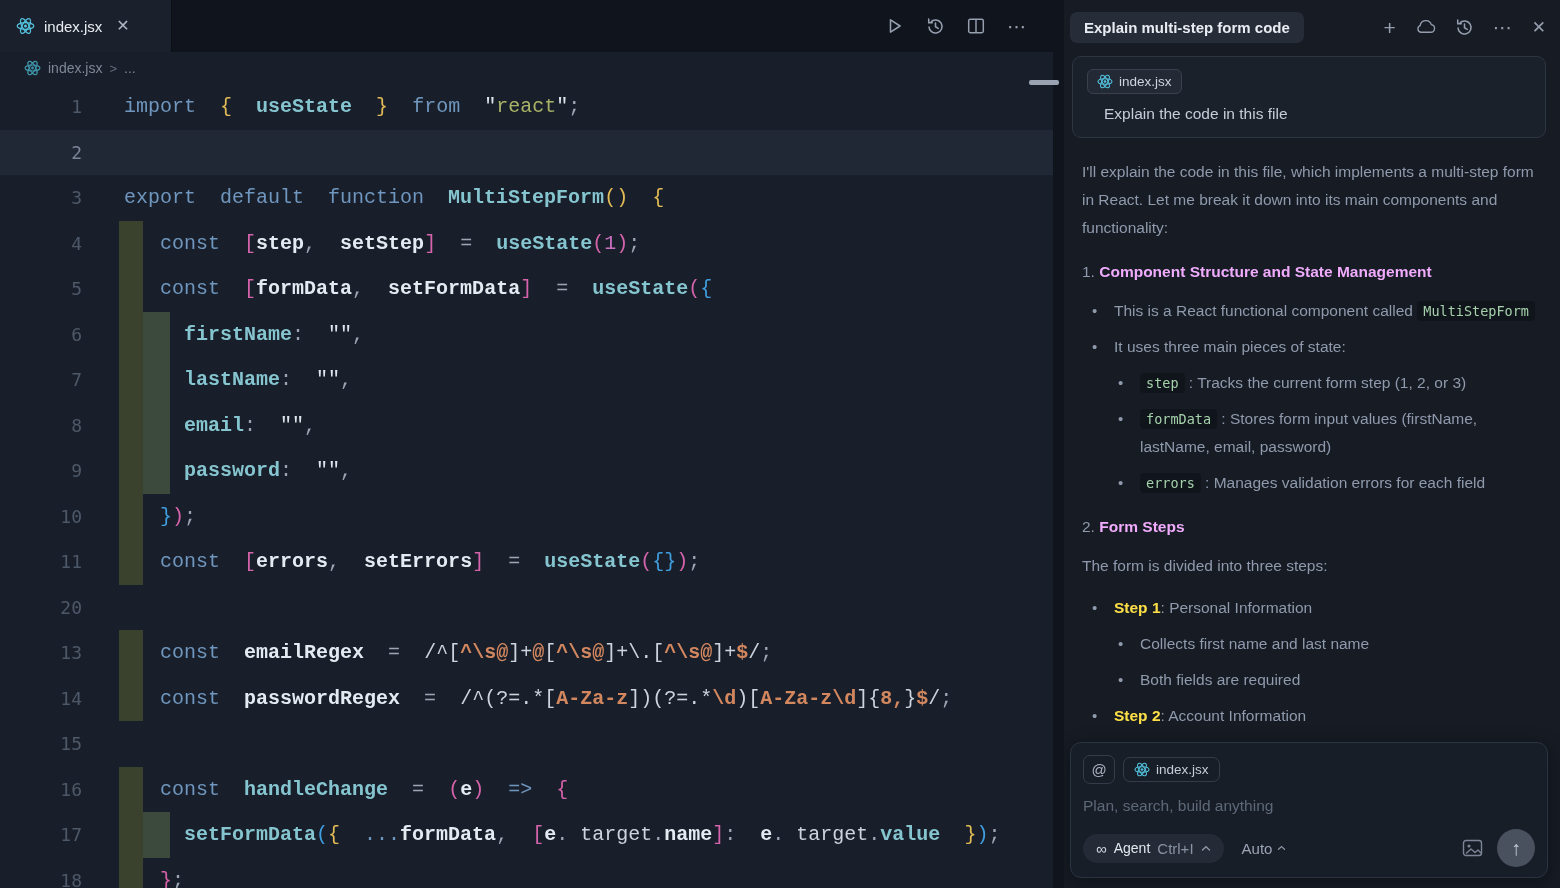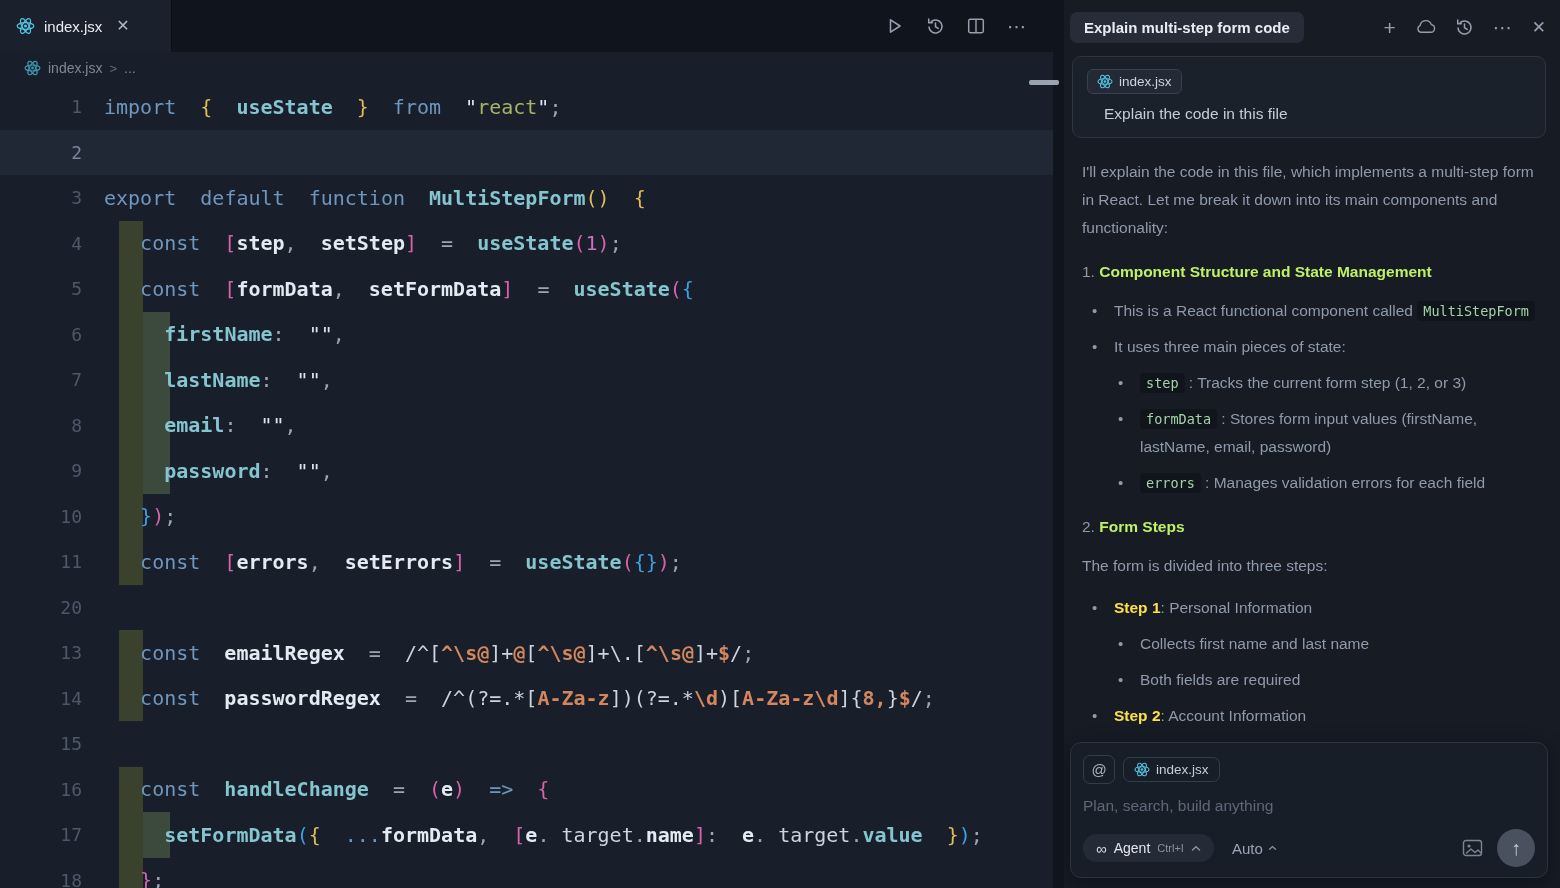--- a/index.html
+++ b/index.html
@@ -21,21 +21,21 @@
   .crumb-sep { color:#626c7b; font-size:13px; }
   .code-area { position:absolute; top:84px; left:0; right:0; bottom:0; overflow:hidden;
                font-family:"DejaVu Sans Mono", monospace; font-size:20px; }
   .code-line { position:relative; height:45.5px; display:flex; align-items:center; }
   .code-line.current { background:#202735; }
   .ln { position:absolute; left:0; width:82px; text-align:right; color:#4d5869; font-size:18px;
         font-family:"DejaVu Sans Mono", monospace; }
   .code-line.current .ln { color:#7b8699; }
   .git-olive { position:absolute; left:119px; top:0; bottom:0; width:24px; background:#3a412d; }
   .git-sage  { position:absolute; left:143px; top:0; bottom:0; width:27px; background:#3c4a3e; }
-  .code-text { position:absolute; left:104px; white-space:pre; }
+  .code-text { position:absolute; left:124px; white-space:pre;font-family:Liberation Mono, monospace; }
   .tk-kw  { color:#6f96be; }
   .tk-fn  { color:#85c5cf; font-weight:700; }
   .tk-prop{ color:#85c5cf; font-weight:700; }
   .tk-var { color:#e4eaf2; font-weight:700; }
   .tk-pln { color:#ccd4de;margin-left:12px; }
   .tk-pun { color:#9ba5b4; }
   .tk-str { color:#a9b267; }
   .tk-strq{ color:#dfe5ec; }
   .tk-num { color:#cb70c0; }
   .tk-b1  { color:#e2bc55; }
@@ -64,21 +64,21 @@
   .chat-scroll { flex:1; overflow:hidden; padding:2px 14px 0 8px; position:relative; }
   .user-card { background:#1b212b; border:1px solid #2d3442; border-radius:9px; padding:12px 14px 14px; }
   .ctx-chip { display:inline-flex; align-items:center; gap:6px; background:#232a35;
               border:1px solid #39414f; border-radius:6px; padding:4px 9px; color:#cdd4df;
               font-size:13.5px; }
   .user-prompt { color:#c5cdd8; font-size:15.5px; margin-top:11px;margin-left:17px; }
 
   .chat-body { padding:20px 4px 0 10px; }
   .cb-p { color:#8f9aac; font-size:15.5px; line-height:28px; margin-bottom:14px; }
   .cb-h { color:#8f9aac; font-size:15.5px; line-height:24px; margin:18px 0 13px; }
-  .cb-h b { color:#bef264; font-weight:700; }
+  .cb-h b { color:#f0abfc; font-weight:700; }
   .cb-li { display:flex; color:#8f9aac; font-size:15.5px; line-height:28px; margin:8px 0; }
   .cb-li.d1 { padding-left:10px; }
   .cb-li.d2 { padding-left:36px; }
   .cb-li .dot { flex:none; width:22px; color:#8f9aac; font-size:15px; }
   .cb-li .txt { flex:1; }
   .cb-li b, .cb-p b { color:#fde047; font-weight:700; }
   .inline-code { font-family:"DejaVu Sans Mono", monospace; font-size:13.5px; color:#a6d2ab;
                  background:#10151c; border-radius:4px; padding:2px 6px; word-break:break-all; }
 
   .composer { position:absolute; left:6px; right:12px; bottom:10px; height:136px;
@@ -89,21 +89,21 @@
              display:flex; align-items:center; justify-content:center; font-size:15px; cursor:pointer; }
   .composer-chip { display:inline-flex; align-items:center; gap:6px; border:1px solid #343c4a;
                    border-radius:7px; padding:4px 10px; color:#c5cdd8; font-size:13.5px; cursor:pointer; }
   .composer-input { margin-top:13px; color:#5d6878; font-size:15.5px; min-height:24px; outline:none; }
   .composer-bottom { position:absolute; left:12px; right:12px; bottom:10px; display:flex;
                      align-items:center; }
   .agent-pill { display:inline-flex; align-items:center; gap:7px; background:#242b37;
                 border-radius:17px; padding:6px 13px; cursor:pointer; }
   .agent-inf { color:#d5dbe4; font-size:15px; line-height:1; }
   .agent-name { color:#e2e7ee; font-size:14px; font-weight:400; }
-  .agent-kbd { color:#8a93a3; font-size:11px; }
+  .agent-kbd { color:#8a93a3; font-size:15px; }
   .chev { color:#8a93a3; font-size:11px; }
   .auto-select { display:inline-flex; align-items:center; gap:5px; margin-left:18px; color:#9aa4b4;
                  font-size:15px; cursor:pointer; }
   .composer-right { margin-left:auto; display:flex; align-items:center; gap:14px; }
   .img-icon { color:#7b8595; display:flex; cursor:pointer; }
   .send-btn { width:38px; height:38px; border-radius:50%; background:#49505e; display:flex;
               align-items:center; justify-content:center; cursor:pointer; }
   .send-arrow { color:#c3cad6; font-size:20px; line-height:1; }
   svg { display:block; }
 </style>

